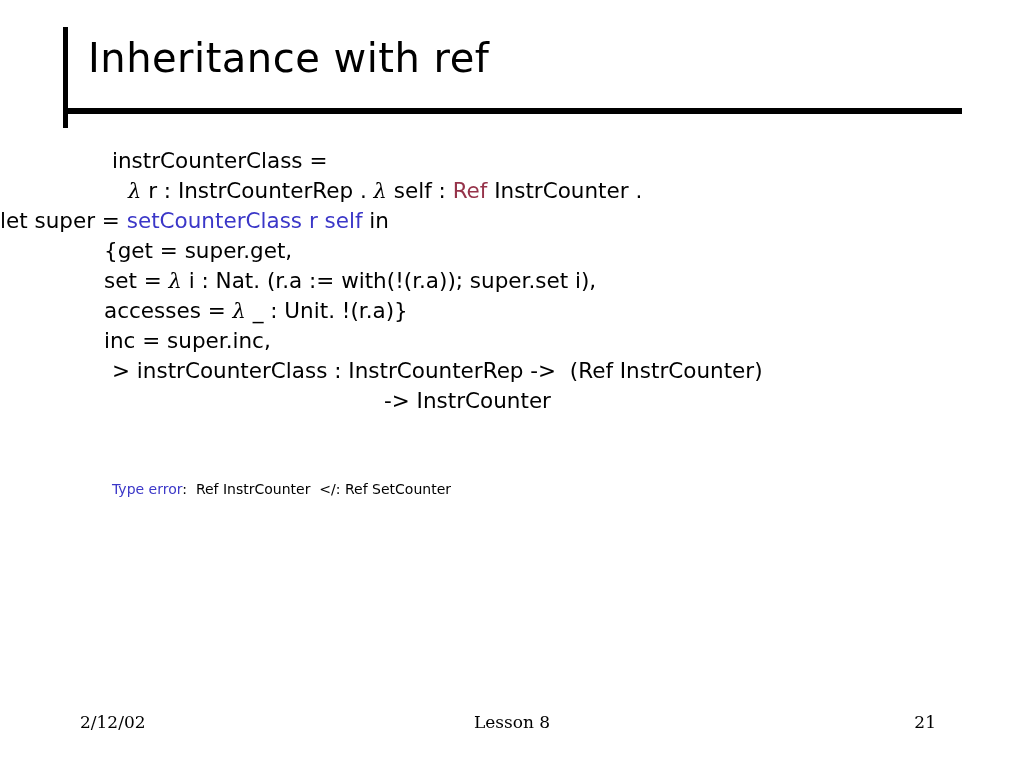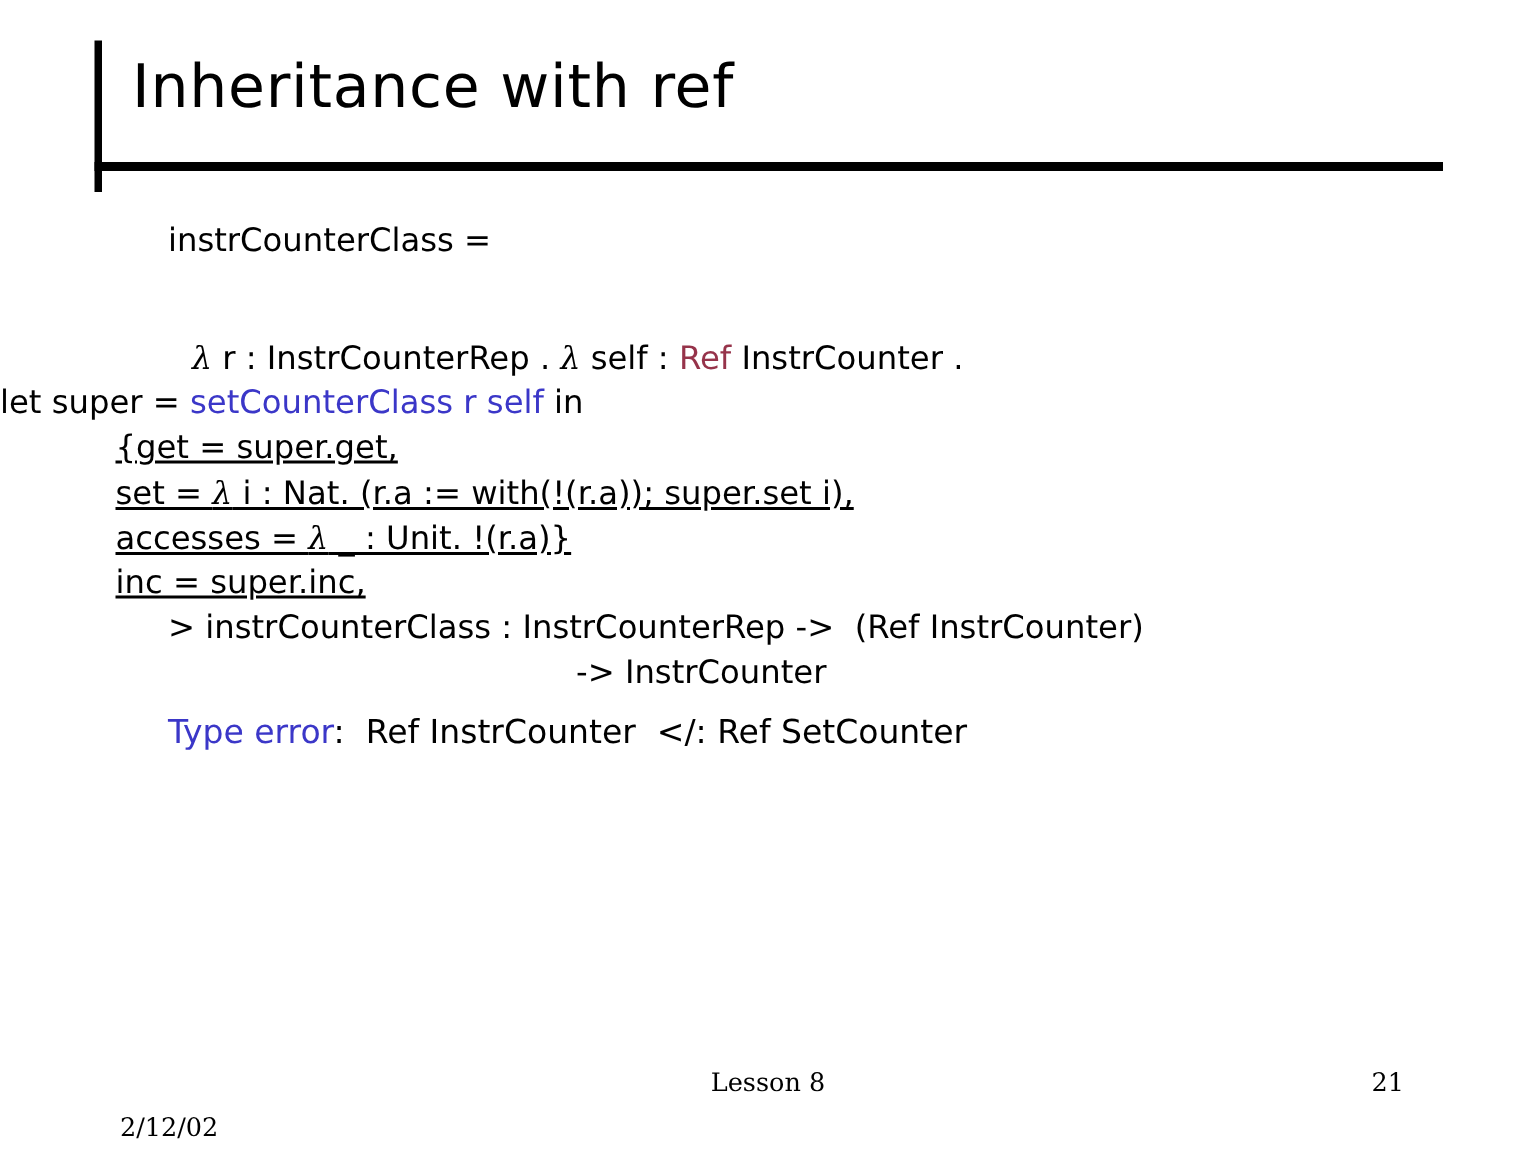--- a/index.html
+++ b/index.html
@@ -67,57 +67,56 @@
     color: #000000;
     white-space: pre;
     height: 30px;
   }
   .lam {
     font-family: "DejaVu Serif", serif;
     font-style: italic;
     font-size: 21px;
   }
   .ind-0 { padding-left: 112px; }
-  .ind-1 { padding-left: 128px; margin-top: 48px; }
+  .ind-1 { padding-left: 128px; }
   .ind-2 { }
-  .ind-3 { padding-left: 77px; text-decoration: underline; }
+  .ind-3 { padding-left: 104px; }
   .ind-sig { padding-left: 112px; }
   .ind-sig2 { padding-left: 384px; }
 
   .tok-ref    { color: #96334A; }
   .tok-blue   { color: #3B37C8; }
   .tok-plain  { color: #000000; }
 
   #type-error-line {
     position: absolute;
     left: 0;
     top: 474px;
     font-family: "DejaVu Sans", sans-serif;
-    font-size: 22px;
+    font-size: 14px;
     line-height: 30px;
     white-space: pre;
     padding-left: 112px;
   }
 
   
   #footer {
     position: absolute;
     left: 0;
     top: 712px;
     width: 1024px;
     height: 28px;
     font-family: "DejaVu Serif", serif;
     font-size: 17px;
     color: #000000;
   }
   #footer-date {
     position: absolute;
     left: 80px;
     top: 0;
-    margin-top: 30px;
   }
   #footer-center {
     position: absolute;
     left: 0;
     top: 0;
     width: 1024px;
     text-align: center;
   }
   #footer-page {
     position: absolute;

